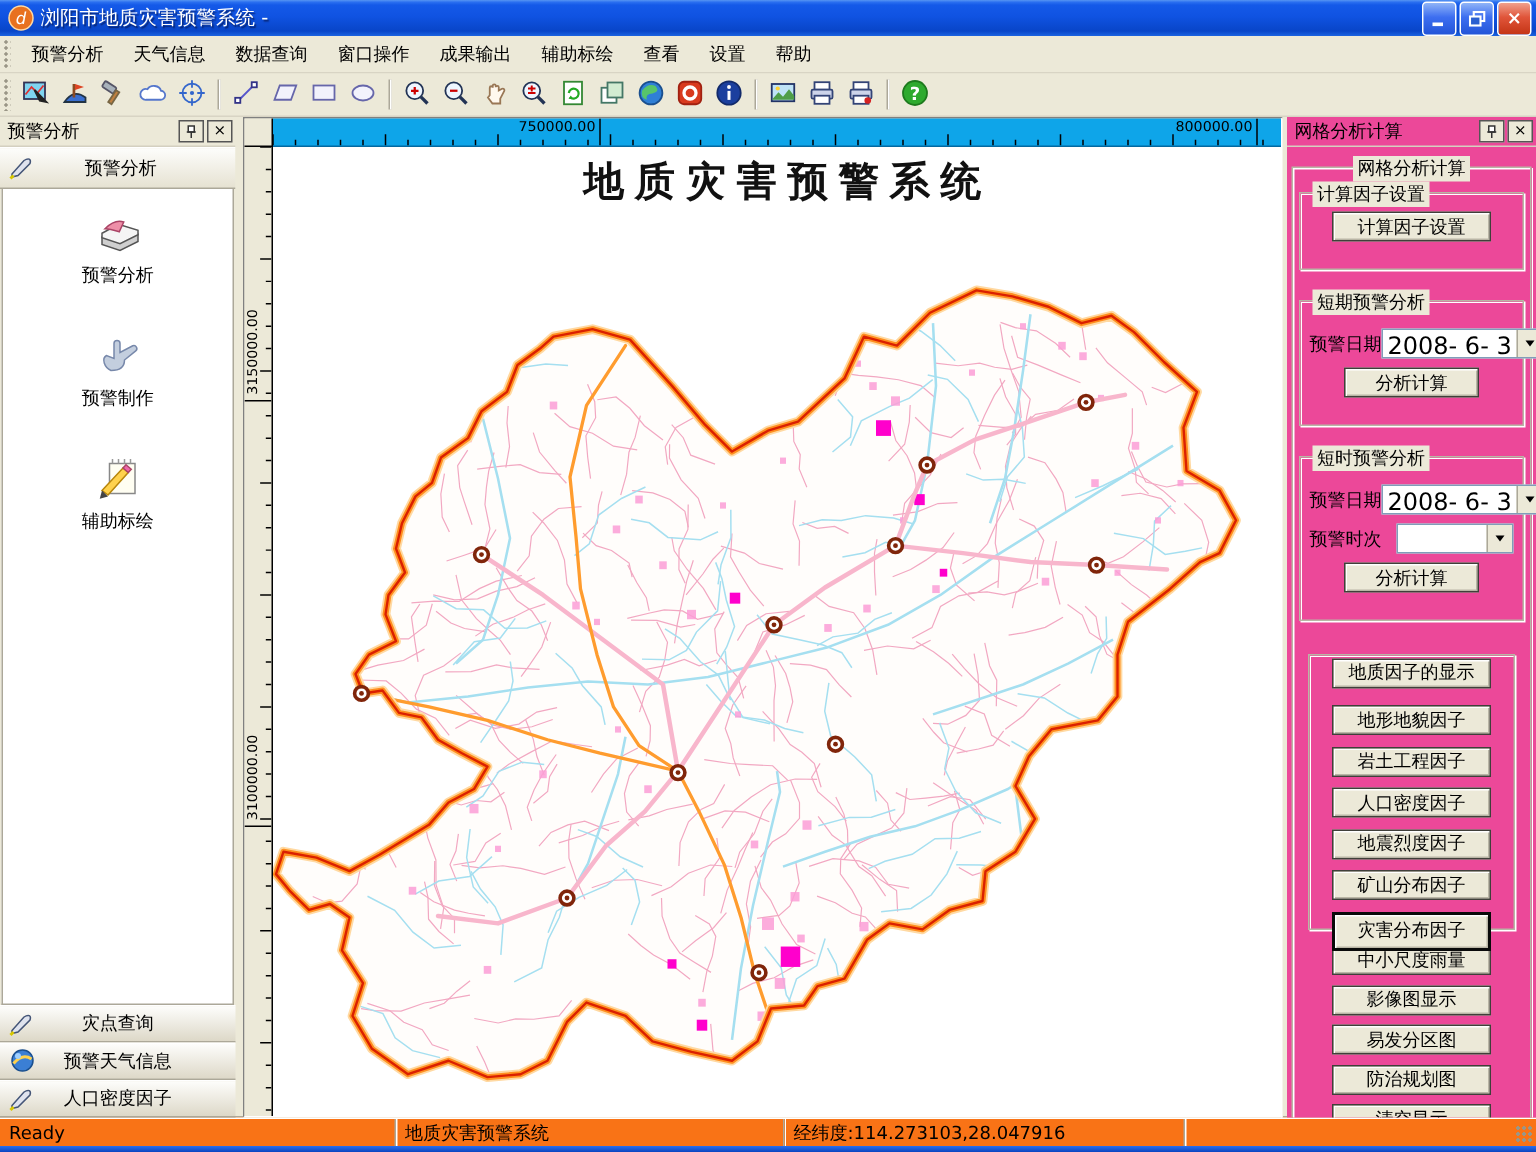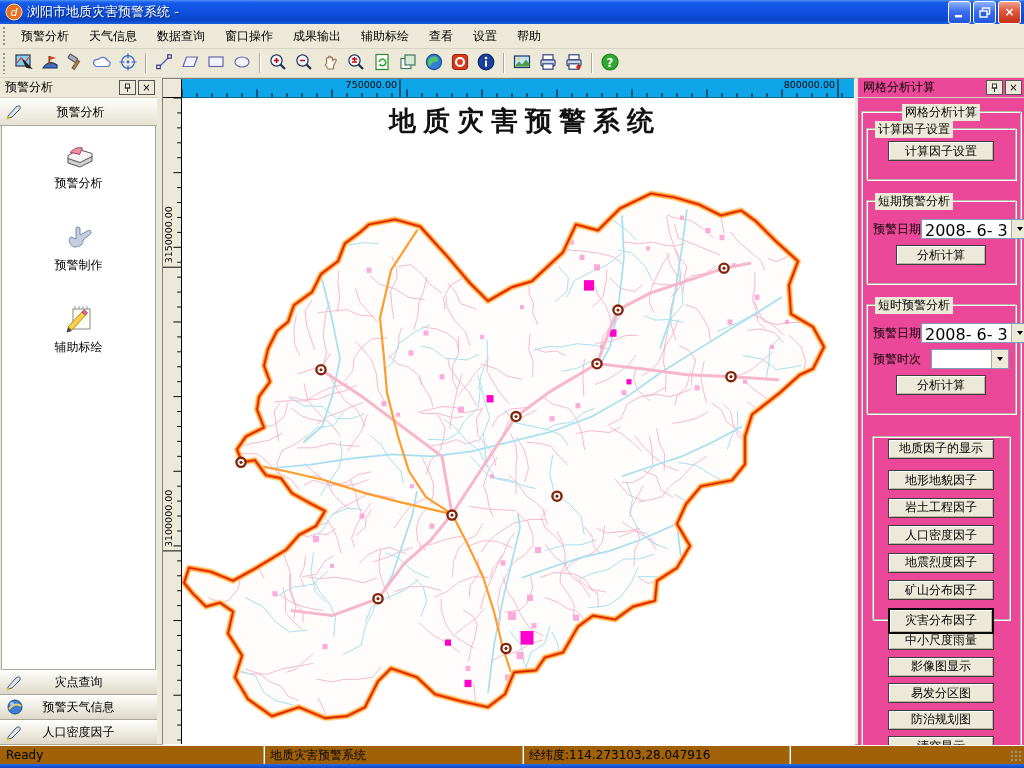--- a/index.html
+++ b/index.html
@@ -66,21 +66,21 @@
   .combo{flex:1;display:flex;border:1px solid #7f9db9;background:#fff;height:18px;}
   .combo-text{flex:1;padding:1px 3px;font-size:16px;white-space:nowrap;overflow:hidden;}
   .combo-btn{width:16px;background:#ece9d8;border-left:1px solid #aca899;display:flex;align-items:center;justify-content:center;}
   .arrow-down{width:0;height:0;border-left:3.5px solid transparent;border-right:3.5px solid transparent;border-top:4px solid #000;}
   .factor-grp{margin:22px 6px 0 6px;height:178px;padding-top:4px;}
   .overlap-btn{position:relative;top:-10px;margin:0 auto;z-index:2;}
   .factor-grp .xp-btn{margin:7.5px auto;}
   .extra-btns{margin-top:10px;}
   .extra-btns .xp-btn{margin:6.5px auto;}
   
-  .statusbar{height:18px;background:#a16207;border-top:1px solid #fff;box-shadow:0 -1px 0 #aca899;display:flex;align-items:flex-end;font-size:12px;}
+  .statusbar{height:18px;background:#f97316;border-top:1px solid #fff;box-shadow:0 -1px 0 #aca899;display:flex;align-items:flex-end;font-size:12px;}
   .sb-sec{height:100%;display:flex;align-items:center;padding-left:6px;border-right:1px solid #aca899;box-shadow:1px 0 0 #fff;white-space:nowrap;overflow:hidden;}
   .sb-0{width:257px;} .sb-1{width:252px;} .sb-2{width:260px;} .sb-3{width:212px;}
   .sb-grip{flex:1;height:100%;position:relative;}
   .sb-grip i{position:absolute;right:2px;bottom:2px;width:12px;height:12px;background-image:radial-gradient(#9a9687 1.2px,transparent 1.4px);background-size:4px 4px;}
   .bottom-edge{height:4px;background:linear-gradient(180deg,#2a6ff0,#0b44bf);}
 </style>
 </head>
 <body>
 
 <div class="window">

